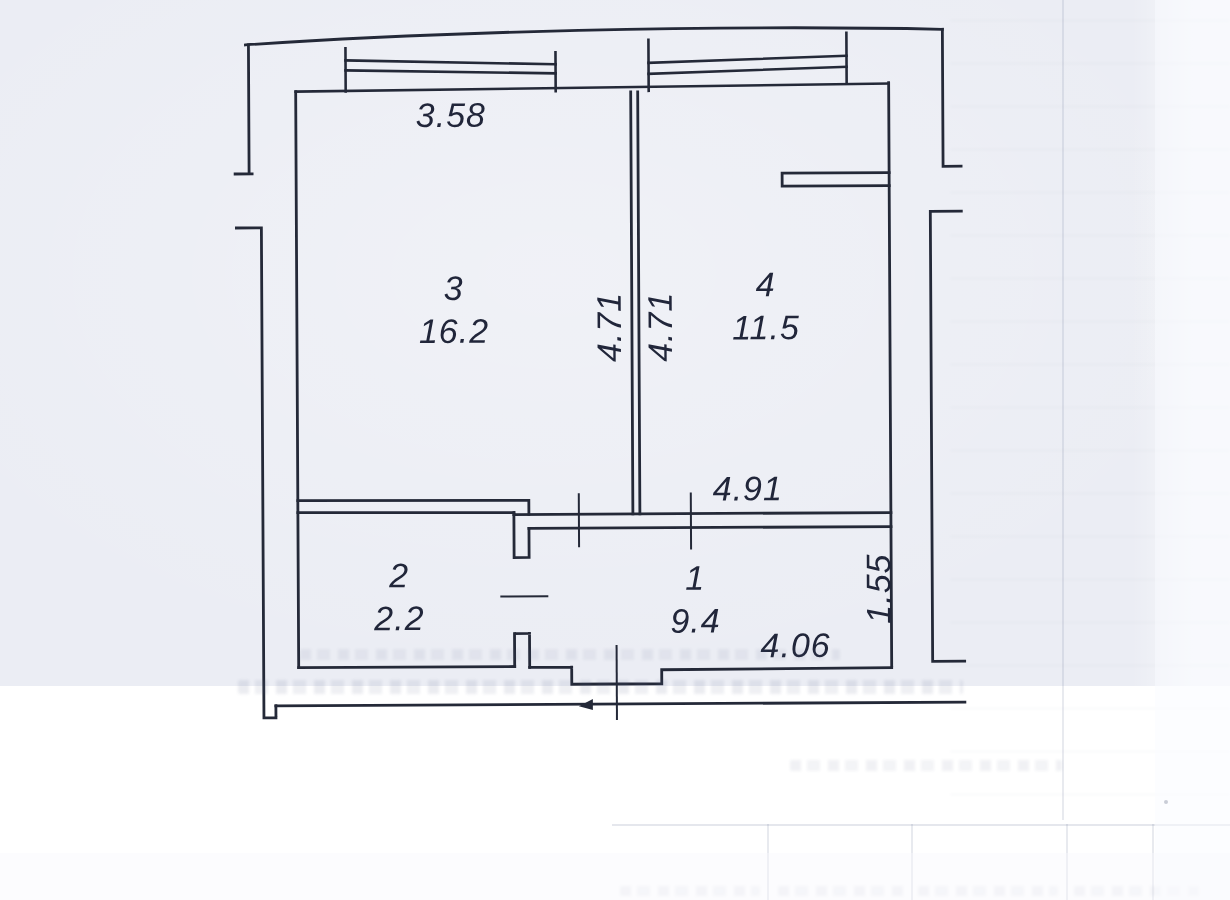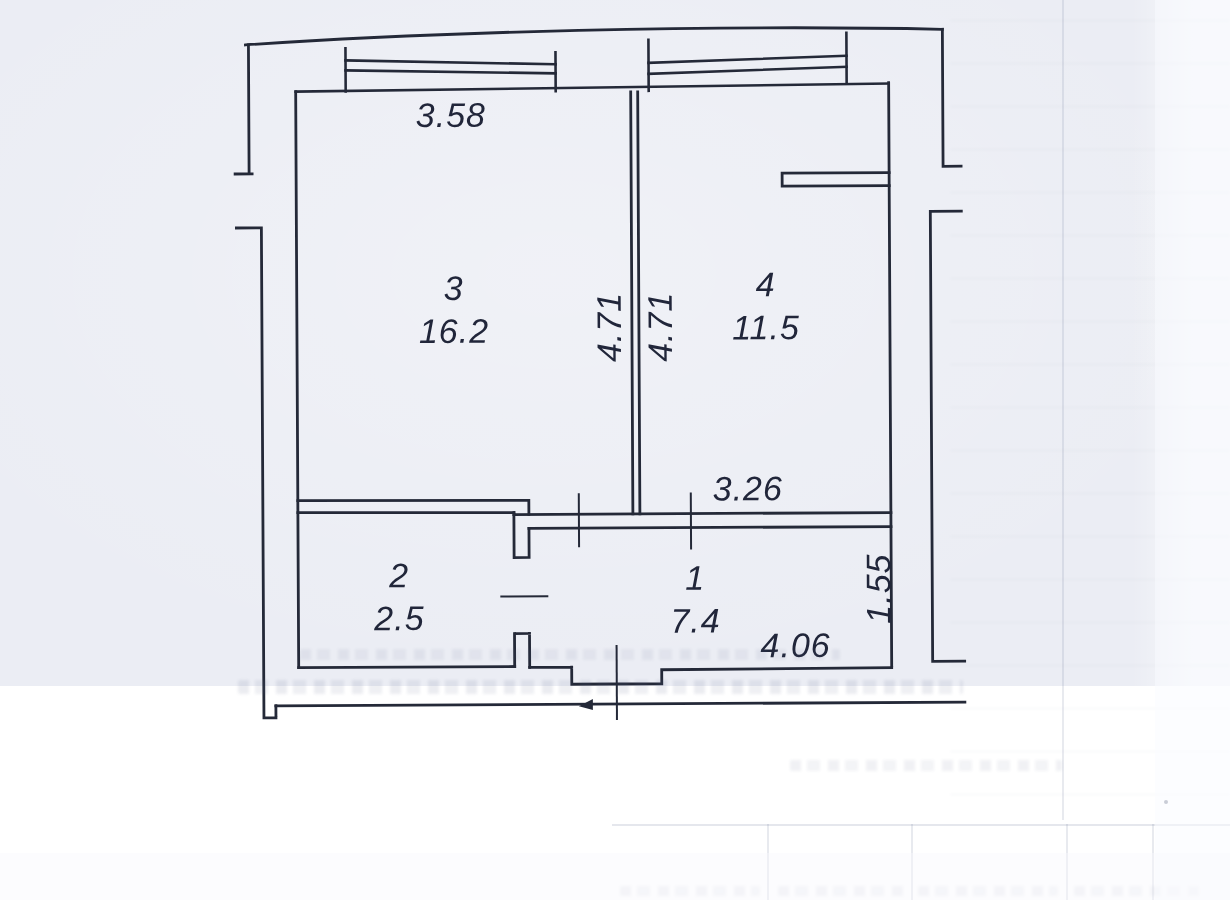--- a/index.html
+++ b/index.html
@@ -115,43 +115,43 @@
         <path d="M615,646 L615,719"></path>
         <path d="M500,596 L546,596"></path>
       </g>
 
       <polygon points="591,699 577,706 591,710" fill="#242938"></polygon>
     </svg>
 
     <div class="lbl" style="left:452px;top:114px;">3.58</div>
     <div class="lbl rot" style="left:609px;top:327px;">4.71</div>
     <div class="lbl rot" style="left:660px;top:327px;">4.71</div>
-    <div class="lbl" style="left:747px;top:489px;">3.26</div>
+    <div class="lbl" style="left:747px;top:489px;">4.91</div>
     <div class="lbl" style="left:794px;top:646px;text-align:center;">4.06</div>
     <div class="lbl rot" style="left:877px;top:590px;">1.55</div>
 
     <div class="room-label" style="left:454px;top:270px;">
       <span class="num">3</span>
       <span class="frac-line"></span>
       <span class="area">16.2</span>
     </div>
     <div class="room-label" style="left:766px;top:268px;">
       <span class="num">4</span>
       <span class="frac-line"></span>
       <span class="area">11.5</span>
     </div>
     <div class="room-label" style="left:398px;top:557px;">
       <span class="num">2</span>
       <span class="frac-line"></span>
-      <span class="area">2.5</span>
+      <span class="area">2.2</span>
     </div>
     <div class="room-label" style="left:694px;top:561px;">
       <span class="num">1</span>
       <span class="frac-line"></span>
-      <span class="area">7.4</span>
+      <span class="area">9.4</span>
     </div>
   </div>
 
   <div class="bleed texty" style="left:300px;top:649px;width:540px;height:11px;"></div>
   <div class="bleed texty" style="left:238px;top:680px;width:725px;height:14px;opacity:0.22;"></div>
   <div class="bleed texty" style="left:790px;top:760px;width:272px;height:11px;"></div>
 
   <div class="bleed hline" style="left:612px;top:824px;width:618px;height:2px;"></div>
   <div class="bleed vline" style="left:767px;top:824px;width:2px;height:76px;"></div>
   <div class="bleed vline" style="left:911px;top:824px;width:2px;height:76px;"></div>

